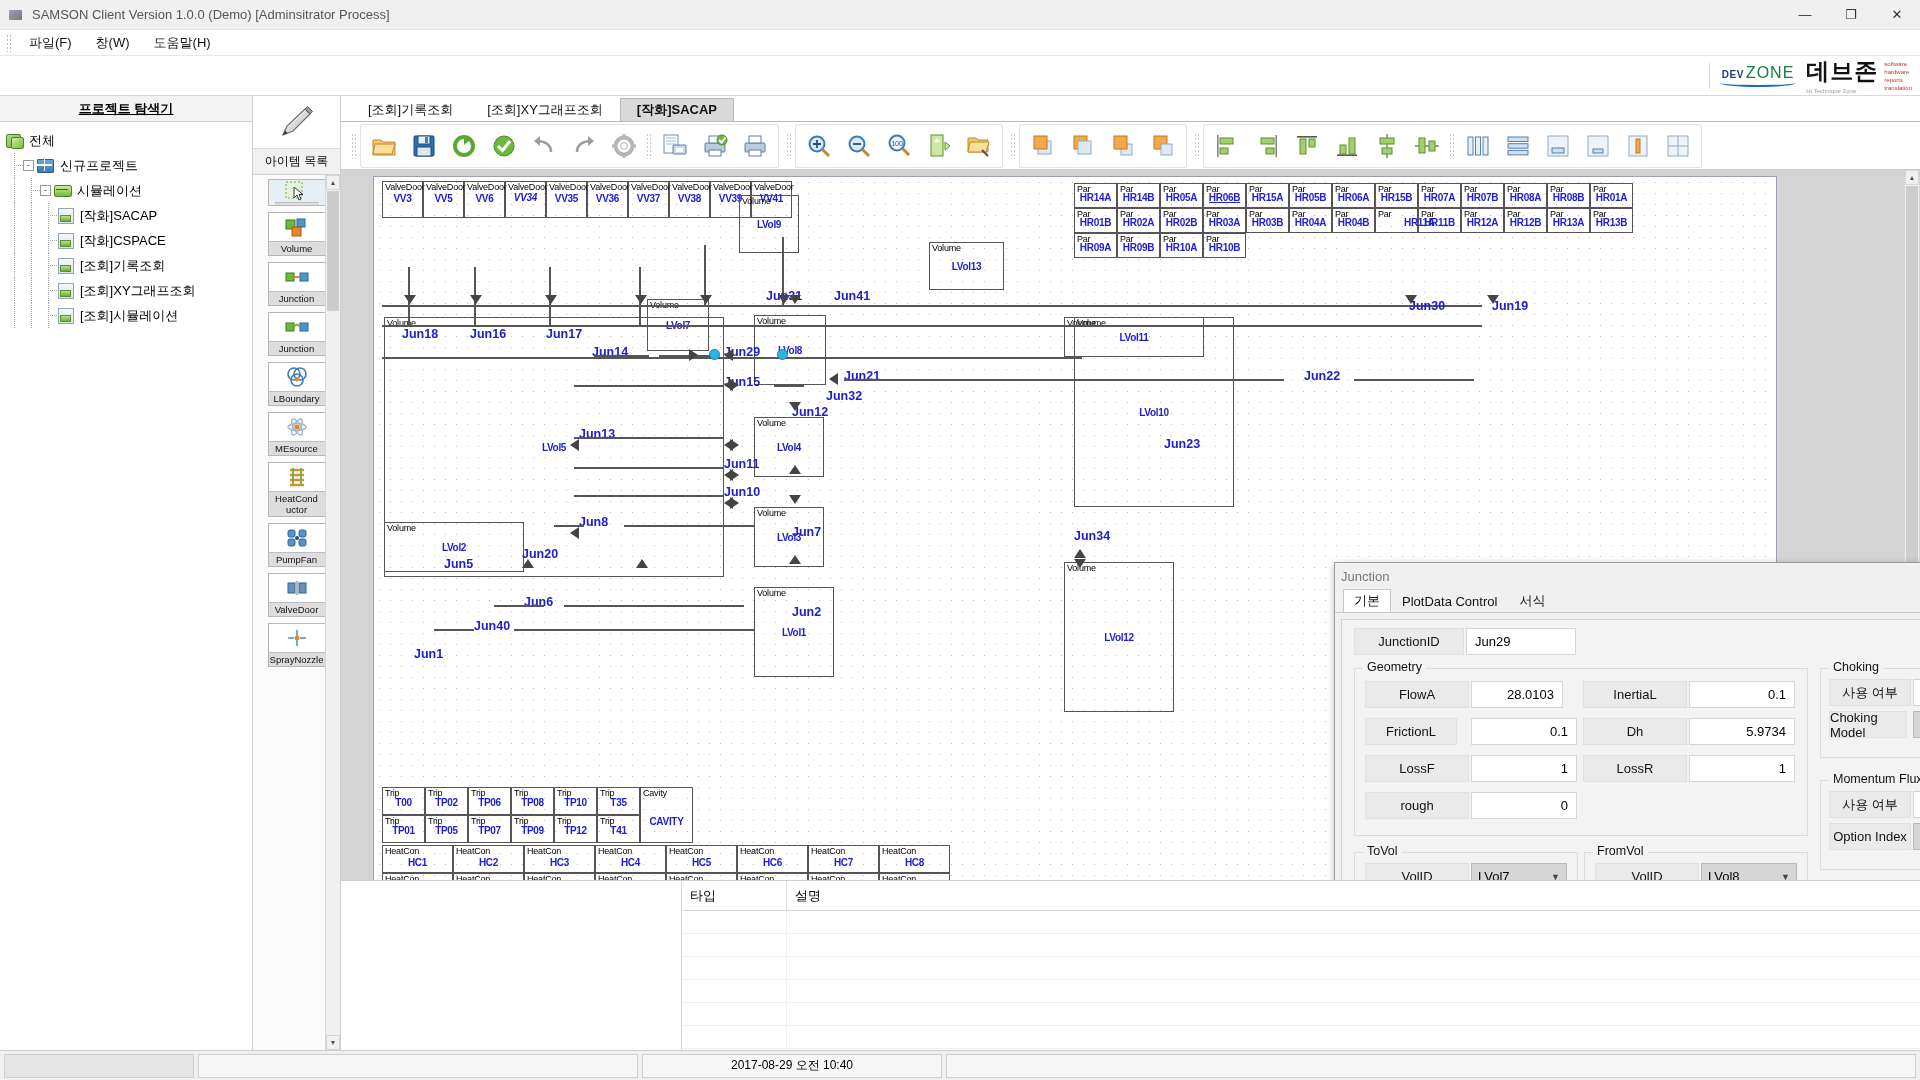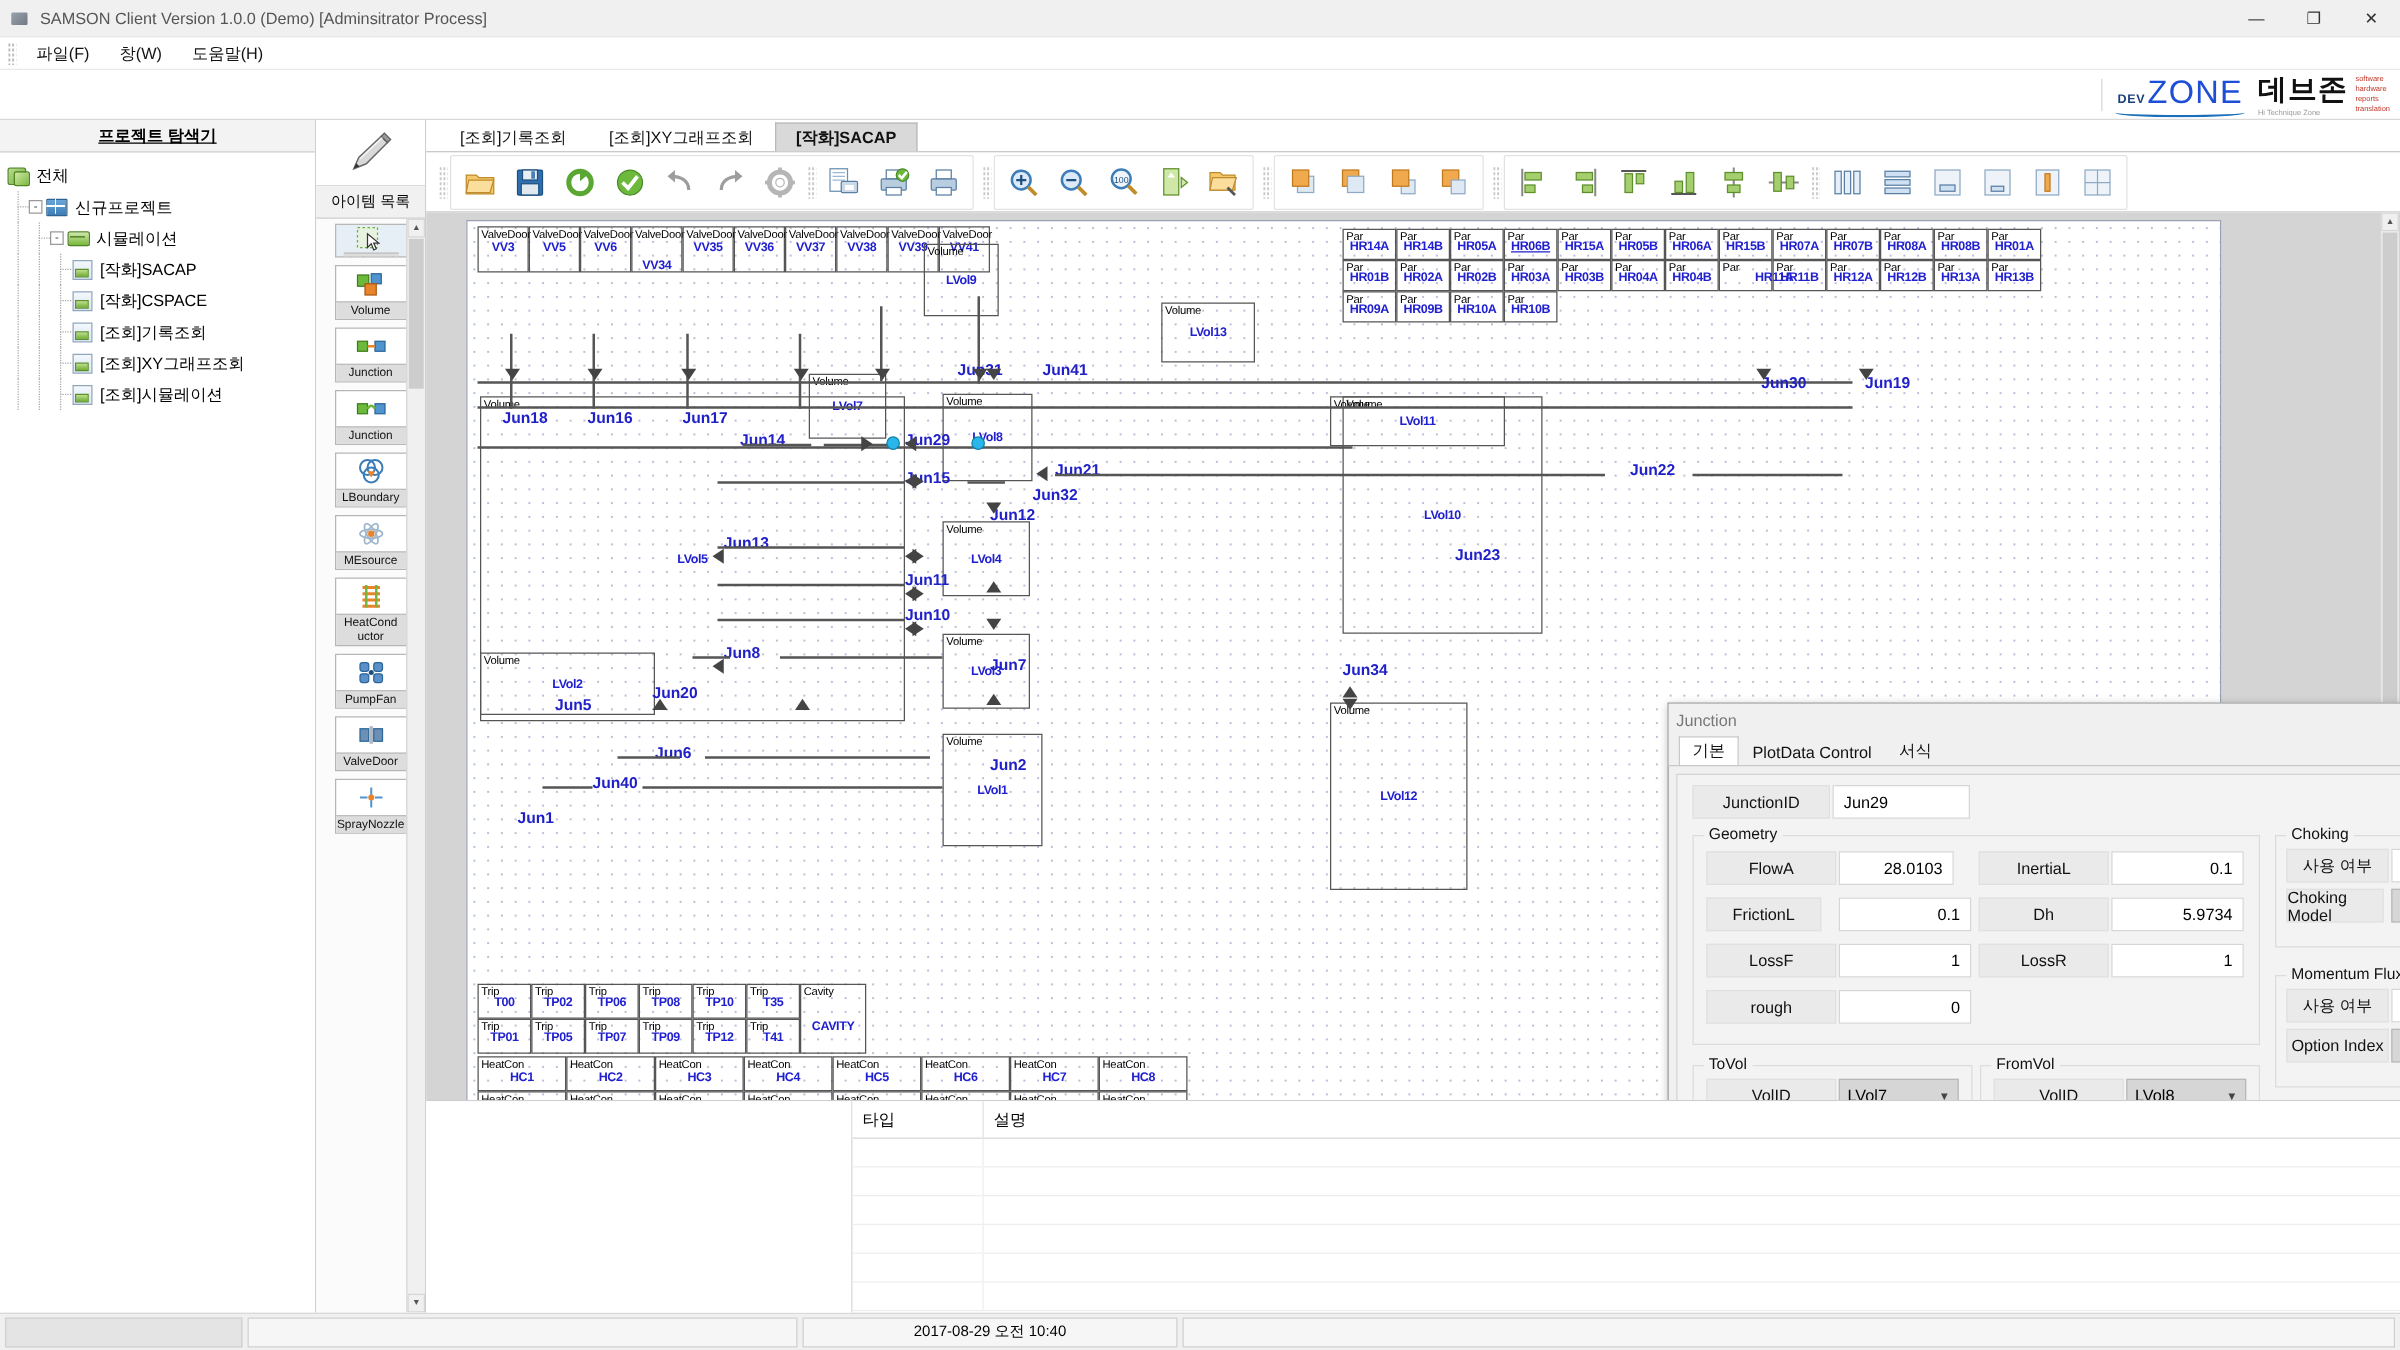--- a/index.html
+++ b/index.html
@@ -30,21 +30,21 @@
   .menu-item{ padding:3px 12px; font-size:13px; color:#111; }
 
   
   .brandstrip{ height:40px; background:#ffffff; border-bottom:1px solid #d9d9d9;
                position:relative; }
   .brand{ position:absolute; right:8px; top:3px; height:34px; display:flex;
           align-items:center; gap:6px; }
   .brand .dz{ display:flex; align-items:baseline; gap:2px; position:relative;
               padding:0 6px 6px 6px; }
   .brand .dz .dev{ font-size:10px; font-weight:bold; color:#1b3f7a; letter-spacing:.5px;}
-  .brand .dz .zone{ font-size:26px; color:#1d4ed8; letter-spacing:1px; }
+  .brand .dz .zone{ font-size:16px; color:#15803d; letter-spacing:1px; }
   .brand .dz .swoosh{ position:absolute; left:4px; right:4px; bottom:1px; height:8px;
      border-bottom:2px solid #1b6fba; border-radius:0 0 50% 50%; }
   .brand .kr{ font-size:23px; font-weight:bold; color:#111; letter-spacing:1px; }
   .brand .sub{ font-size:6px; color:#9b9b9b; line-height:1.35; }
   .brand .tag{ font-size:6px; color:#c0392b; line-height:1.35; }
   .brand .vline{ width:1px; height:26px; background:#d7d7d7; }
 
   
   .main{ display:flex; height:calc(1080px - 30px - 26px - 40px - 30px); }
 
@@ -700,21 +700,21 @@
           <div class="box" style="left:49px;top:4px;width:41px;height:37px;">
             <span class="bt">ValveDoor</span>
             <span class="bid" style="top:11px;">VV5</span>
           </div>
           <div class="box" style="left:90px;top:4px;width:41px;height:37px;">
             <span class="bt">ValveDoor</span>
             <span class="bid" style="top:11px;">VV6</span>
           </div>
           <div class="box" style="left:131px;top:4px;width:41px;height:37px;">
             <span class="bt">ValveDoor</span>
-            <span class="bid" style="top:25px;">VV34</span>
+            <span class="bid" style="top:10px;font-style:italic;">VV34</span>
           </div>
           <div class="box" style="left:172px;top:4px;width:41px;height:37px;">
             <span class="bt">ValveDoor</span>
             <span class="bid" style="top:11px;">VV35</span>
           </div>
           <div class="box" style="left:213px;top:4px;width:41px;height:37px;">
             <span class="bt">ValveDoor</span>
             <span class="bid" style="top:11px;">VV36</span>
           </div>
           <div class="box" style="left:254px;top:4px;width:41px;height:37px;">

